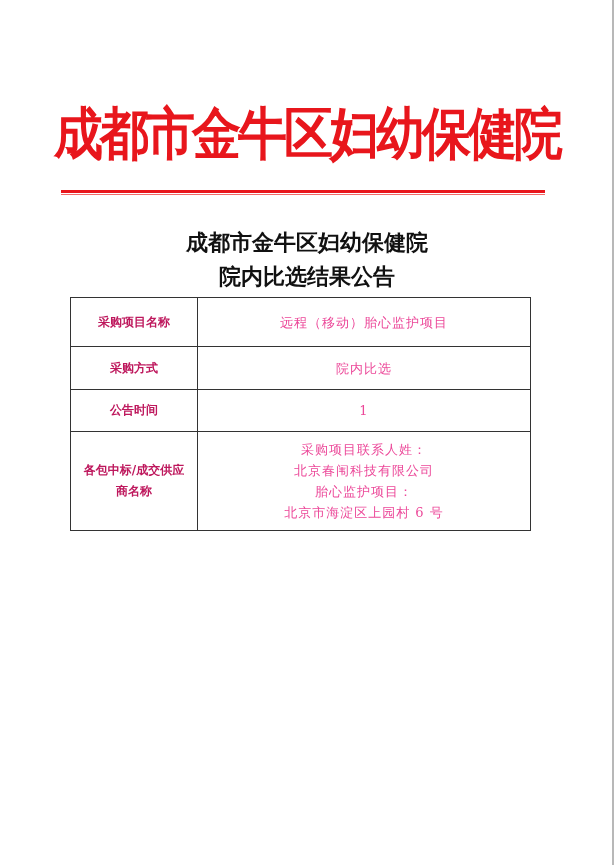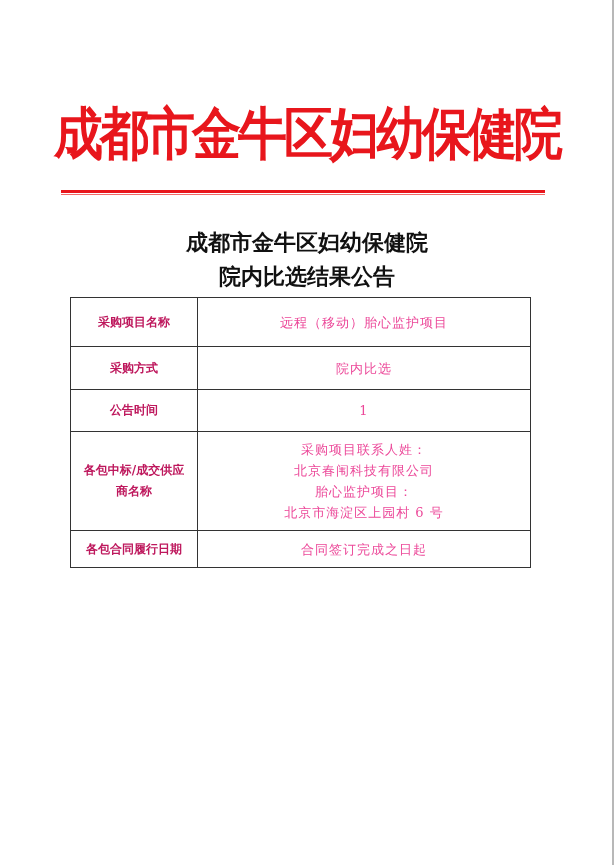--- a/index.html
+++ b/index.html
@@ -52,18 +52,14 @@
       <span class="line">各包中标/成交供应</span>
       <span class="line">商名称</span>
     </td>
     <td class="v">
       <span class="line">采购项目联系人姓：</span>
       <span class="line">北京春闱科技有限公司</span>
       <span class="line">胎心监护项目：</span>
       <span class="line">北京市海淀区上园村 6 号</span>
     </td>
   </tr>
-  <tr style="height:37px">
-    <td class="k">各包合同履行日期</td>
-    <td class="v">合同签订完成之日起</td>
-  </tr>
 </tbody>
   </table>
 
 </body></html>

